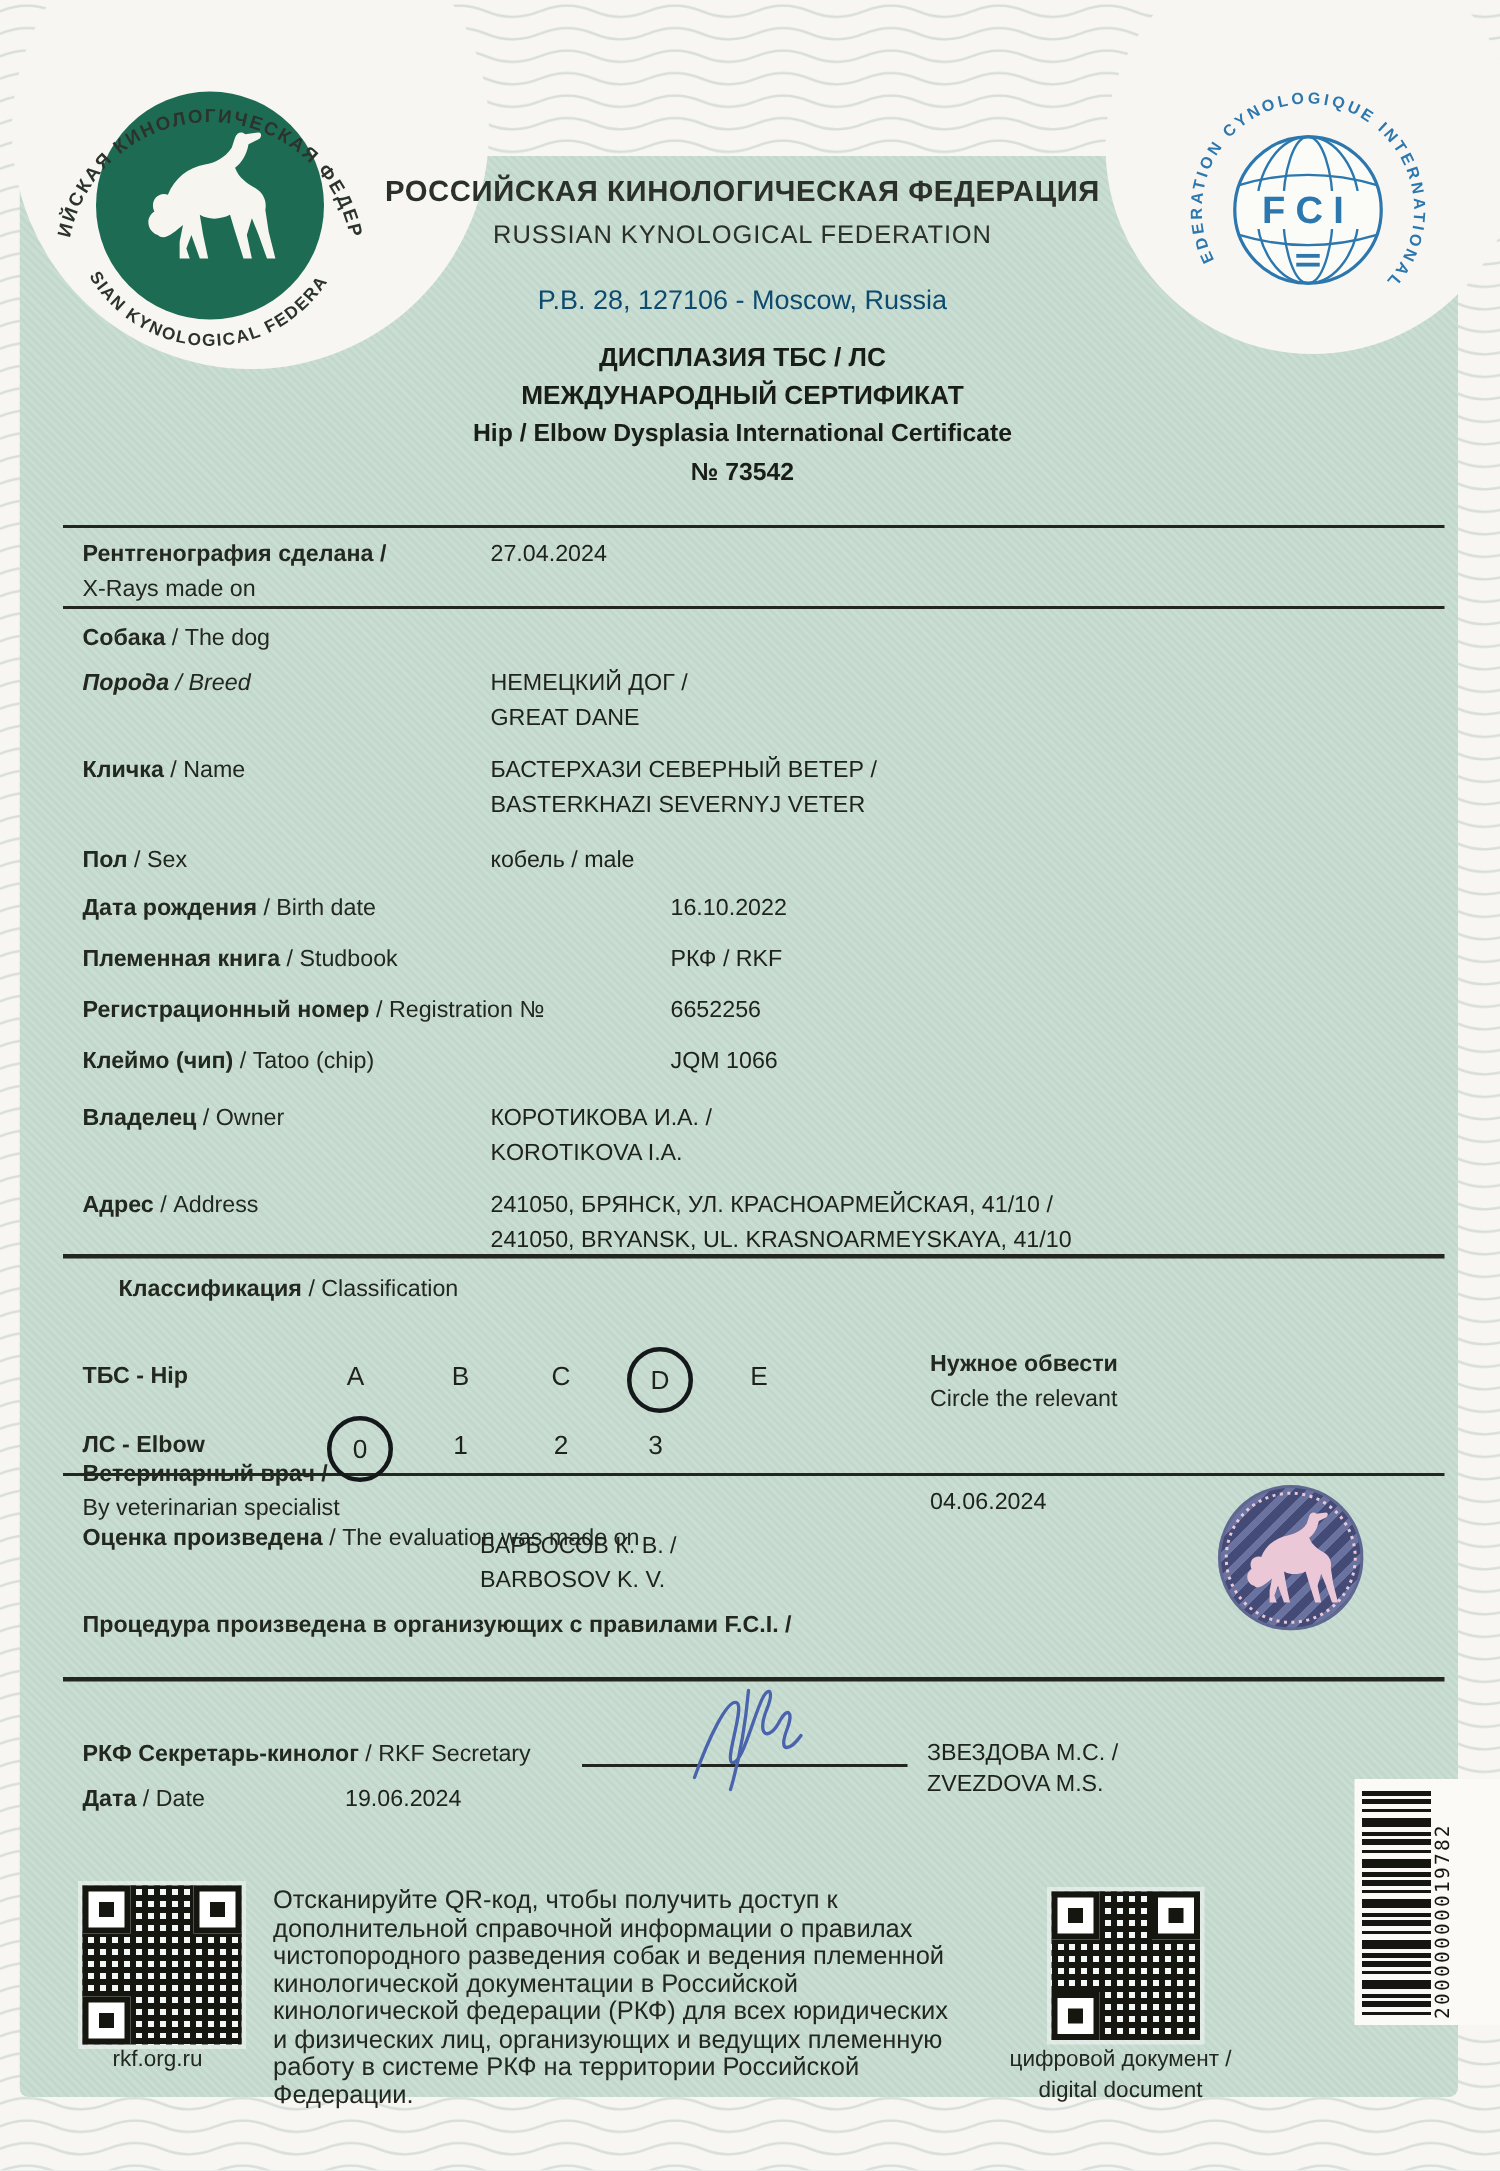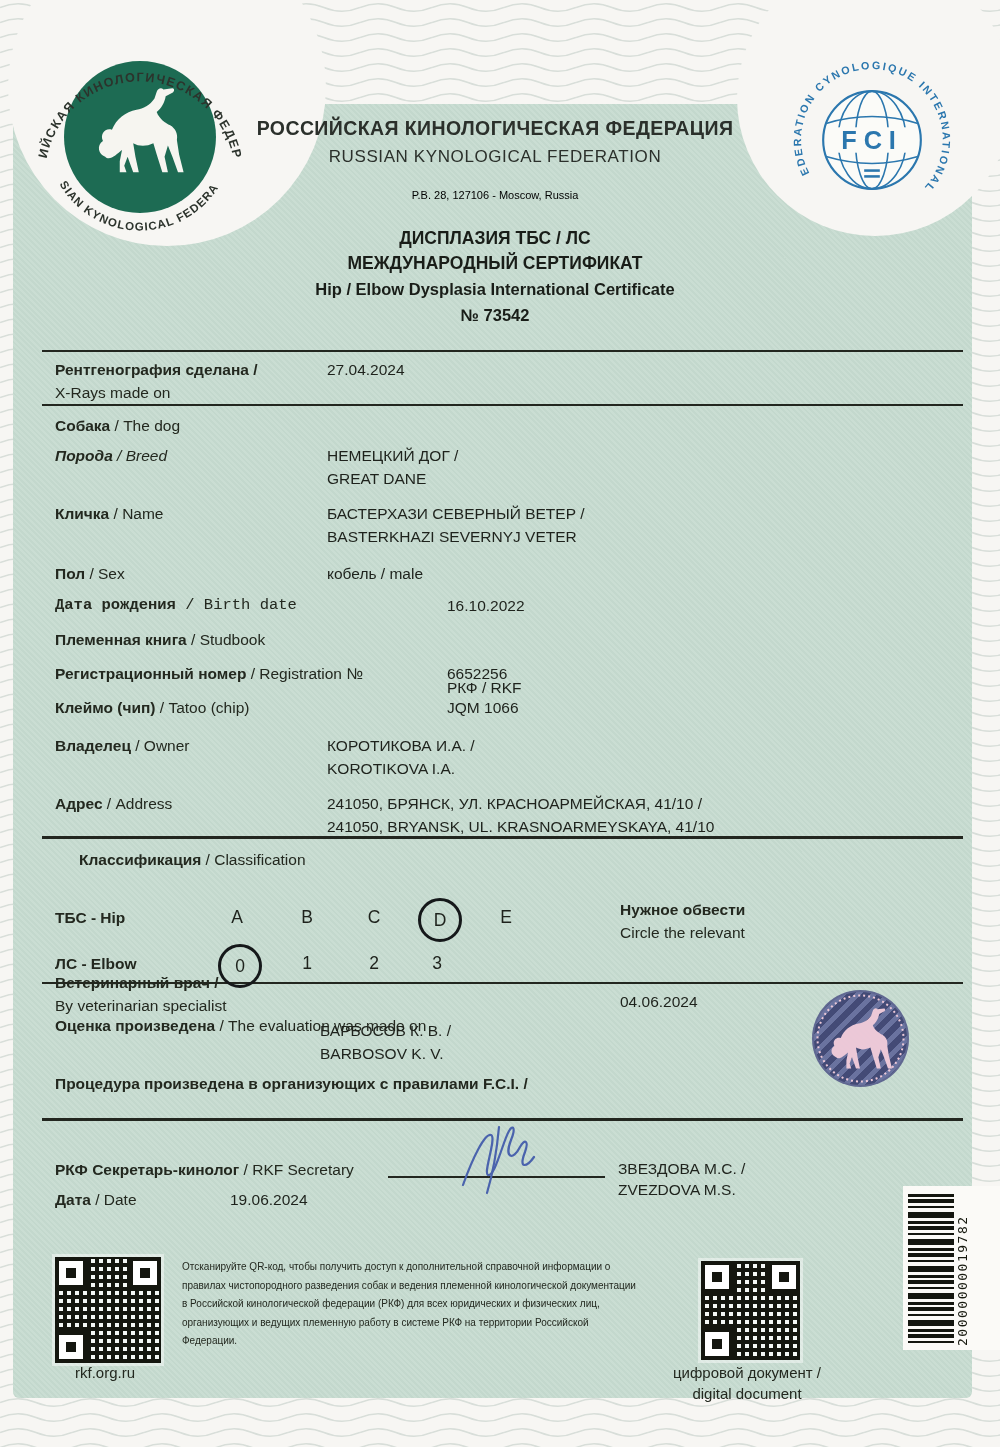--- a/index.html
+++ b/index.html
@@ -9,21 +9,21 @@
   #waves-bg{position:absolute;left:0;top:0;z-index:0;}
   #card{position:absolute;left:13px;top:104px;width:959px;height:1294px;z-index:1;
         background:#c6dbd0;border-radius:6px;
         background-image:repeating-linear-gradient(45deg,rgba(255,255,255,.07) 0 2px,rgba(0,0,0,0.015) 2px 4px);}
   .cutout{position:absolute;background:#f7f6f3;border-radius:50%;z-index:2;}
   .logo{z-index:3;}
   .z{z-index:4;}
   .hdr{left:255px;width:480px;text-align:center;line-height:1.25;}
   .hdr-org-ru{font-size:19.5px;font-weight:600;letter-spacing:.4px;color:#2b302b;}
   .hdr-org-en{font-size:17px;font-weight:500;letter-spacing:.6px;color:#2b302b;}
-  .hdr-addr{font-size:11px;color:#000000;}
+  .hdr-addr{font-size:18px;color:#0c4a6e;}
   .hdr-t{font-size:17.5px;font-weight:700;color:#191d18;}
   .hdr-t2{font-size:16.5px;font-weight:700;color:#191d18;}
   .rule{left:42px;width:921px;background:#22261f;}
   .lbl{font-size:15.5px;color:#23281f;line-height:23px;}
   .lbl .b{font-weight:700;}
   .val{font-size:15.5px;color:#1e221c;line-height:23px;}
   .opt{position:absolute;width:38px;height:38px;display:flex;align-items:center;justify-content:center;
        font-size:17.5px;color:#1e221c;z-index:4;}
   .opt.circled{border:3.5px solid #15181a;border-radius:50%;}
   .qr{position:absolute;z-index:4;background:rgba(255,255,255,.45);padding:3px;}
@@ -35,21 +35,21 @@
   .finder::after{content:"";width:10px;height:10px;background:#14160f;display:block;}
   .bc-panel{left:903px;top:1186px;width:97px;height:164px;background:#fbfaf7;z-index:4;}
   .bc-bars{left:908px;top:1194px;width:46px;height:150px;z-index:5;
      background:repeating-linear-gradient(to bottom,#14160f 0 3px,transparent 3px 5px,#14160f 5px 9px,
      transparent 9px 12px,#14160f 12px 14px,transparent 14px 18px,#14160f 18px 24px,transparent 24px 27px);}
   .bc-num{left:955px;top:1192px;height:154px;z-index:5;writing-mode:vertical-rl;transform:rotate(180deg);
      font-family:"DejaVu Sans Mono","Liberation Mono",monospace;font-size:13px;letter-spacing:1.5px;color:#17190f;}
   .stamp{left:812px;top:990px;width:97px;height:97px;border-radius:50%;z-index:4;opacity:.93;
      background:#3a4070;background-image:repeating-linear-gradient(135deg,rgba(150,160,210,.45) 0 5px,transparent 5px 11px);
      box-shadow:0 0 0 2px #585f8d inset;}
-  .para{font-size:10px;line-height:18.5px;color:#23281f;}
+  .para{font-size:17px;line-height:18.5px;color:#23281f;}
   .caption{font-size:15px;color:#23281f;text-align:center;line-height:21px;}
 </style>
 </head>
 <body>
 
 <svg id="waves-bg" width="1000" height="1447">
   <defs>
     <pattern id="wv" width="72" height="15" patternUnits="userSpaceOnUse">
       <path d="M0 7.5 Q18 0 36 7.5 T72 7.5" fill="none" stroke="#d8ded9" stroke-width="1.6"></path>
     </pattern>
@@ -138,29 +138,29 @@
 </div>
 <div class="abs z val" style="left:327px;top:502px;">
   <span>БАСТЕРХАЗИ СЕВЕРНЫЙ ВЕТЕР /</span><br><span>BASTERKHAZI SEVERNYJ VETER</span>
 </div>
 
 <div class="abs z lbl" style="left:55px;top:562px;">
   <span class="b">Пол</span><span> / </span><span>Sex</span>
 </div>
 <div class="abs z val" style="left:327px;top:562px;">кобель / male</div>
 
-<div class="abs z lbl" style="left:55px;top:594px;font-family:Liberation Mono, monospace;">
+<div class="abs z lbl" style="left:55px;top:594px;">
   <span class="b">Дата рождения</span><span> / </span><span>Birth date</span>
 </div>
 <div class="abs z val" style="left:447px;top:594px;">16.10.2022</div>
 
 <div class="abs z lbl" style="left:55px;top:628px;text-align:center;">
   <span class="b">Племенная книга</span><span> / </span><span>Studbook</span>
 </div>
-<div class="abs z val" style="left:447px;top:628px;margin-top:48px;">РКФ / RKF</div>
+<div class="abs z val" style="left:447px;top:628px;">РКФ / RKF</div>
 
 <div class="abs z lbl" style="left:55px;top:662px;">
   <span class="b">Регистрационный номер</span><span> / </span><span>Registration №</span>
 </div>
 <div class="abs z val" style="left:447px;top:662px;">6652256</div>
 
 <div class="abs z lbl" style="left:55px;top:696px;text-align:center;">
   <span class="b">Клеймо (чип)</span><span> / </span><span>Tatoo (chip)</span>
 </div>
 <div class="abs z val" style="left:447px;top:696px;">JQM 1066</div>

